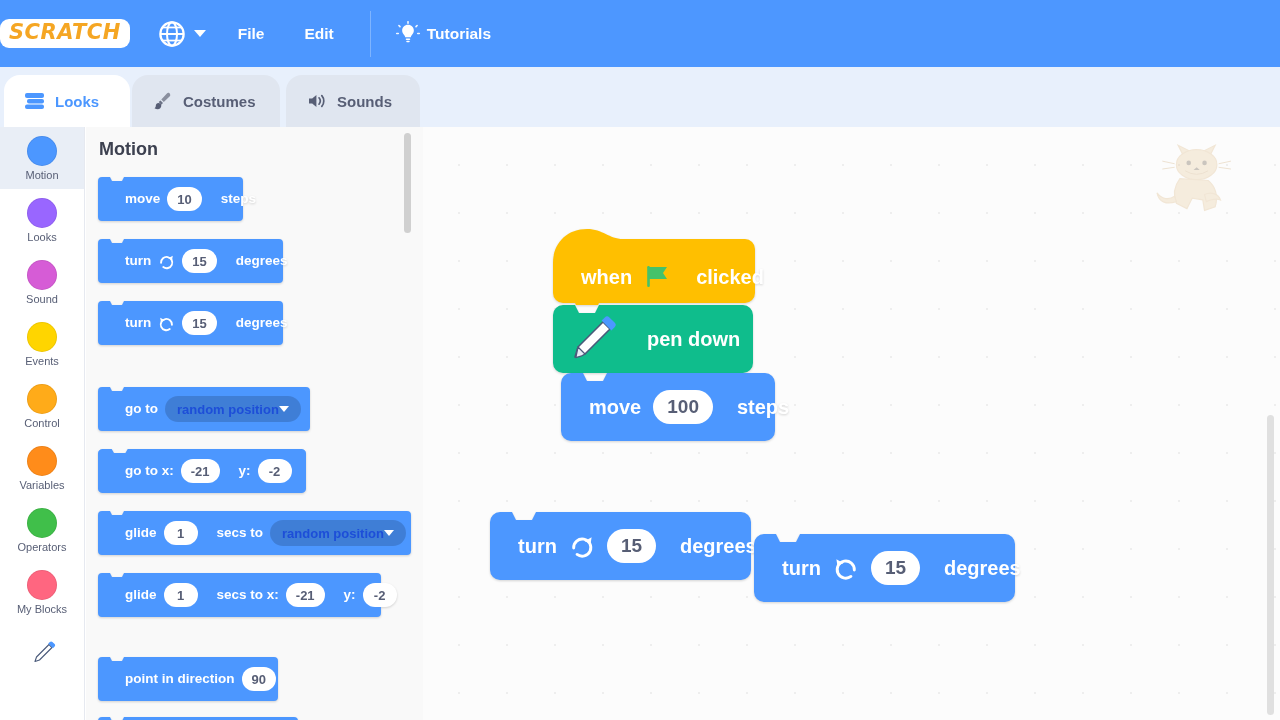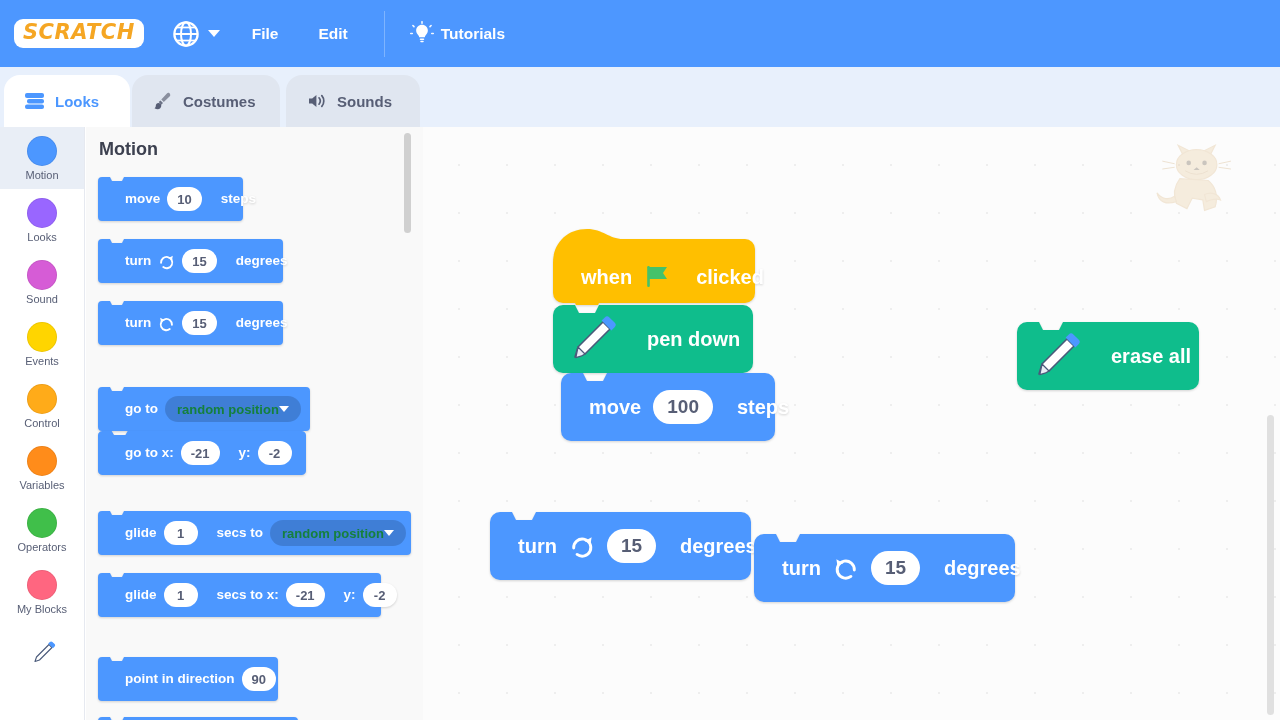--- a/index.html
+++ b/index.html
@@ -11,21 +11,20 @@
   }
 
   
   .menubar {
     position: absolute; left: 0; top: 0;
     width: 1280px; height: 67px;
     background: #4d97ff;
     display: flex; align-items: center;
   }
   .logo {
-    margin-left: 14px;
     font-family: "DejaVu Sans", sans-serif;
     font-size: 21px; font-weight: bold;
     font-style: italic;
     letter-spacing: 0.5px;
     color: #f5a623;
     -webkit-text-stroke: 4px #ffffff;
     paint-order: stroke fill;
     background: #ffffff;
     border-radius: 9px;
     padding: 3px 9px 5px 9px;
@@ -185,21 +184,21 @@
     border-radius: 999px;
     display: inline-flex; align-items: center; justify-content: center;
     font-weight: bold;
     color: #575e75;
   }
   
   .ddpill {
     background: rgba(0,0,0,0.16);
     border-radius: 999px;
     display: inline-flex; align-items: center; 
-    color: #15803d; font-weight: bold;
+    color: #1d4ed8; font-weight: bold;
   }
   .dd-caret {
     width: 0; height: 0;
     border-left: 5px solid transparent;
     border-right: 5px solid transparent;
     border-top: 6px solid #ffffff;
   }
 
   
   .pal-blk { font-size: 13.5px; height: 44px; }
@@ -381,21 +380,21 @@
       </svg>
       <div class="content">
         <span class="lbl">go to</span>
         <span class="ddpill">
           <span>random position</span>
           <span class="dd-caret"></span>
         </span>
       </div>
     </div>
 
-    <div class="blk pal-blk" style="left:12px; top:304px; width:208px;">
+    <div class="blk pal-blk" style="left:12px; top:322px; width:208px;">
       <svg class="stackshape" viewBox="0 0 182 44" preserveAspectRatio="none">
         <path d="M0 4a4 4 0 0 1 4-4h8l2 4h10l2-4h152a4 4 0 0 1 4 4v36a4 4 0 0 1-4 4H26l-2 4H14l-2-4H4a4 4 0 0 1-4-4z" fill="#4c97ff"></path>
       </svg>
       <div class="content">
         <span class="lbl">go to x:</span>
         <span class="oval">-21</span>
         <span class="lbl">y:</span>
         <span class="oval">-2</span>
       </div>
     </div>
@@ -503,33 +502,20 @@
       <svg class="stackshape" viewBox="0 0 214 68" preserveAspectRatio="none">
         <path d="M0 10a10 10 0 0 1 10-10h12l4 8h16l4-8h158a10 10 0 0 1 10 10v48a10 10 0 0 1-10 10H46l-4 8H26l-4-8H10a10 10 0 0 1-10-10z" fill="#4c97ff"></path>
       </svg>
       <div class="content">
         <span class="lbl">move</span>
         <span class="oval">100</span>
         <span class="lbl">steps</span>
       </div>
     </div>
 
-    <div class="blk ws-blk" style="left:594px; top:195px; width:182px; height:68px;">
-      <svg class="stackshape" viewBox="0 0 182 68" preserveAspectRatio="none">
-        <path d="M0 10a10 10 0 0 1 10-10h12l4 8h16l4-8h126a10 10 0 0 1 10 10v48a10 10 0 0 1-10 10H46l-4 8H26l-4-8H10a10 10 0 0 1-10-10z" fill="#0fbd8c"></path>
-      </svg>
-      <div class="content" style="padding-left:14px;">
-        <svg class="pen-icon-w" viewBox="0 0 52 52">
-          <path d="M36 9 43 16 18 41 8 44 11 34z" fill="#ffffff" stroke="#4a5a7a" stroke-width="1.6" stroke-linejoin="round"></path>
-          <path d="M34.6 7.6 44.4 17.4 47.6 14.2a3.2 3.2 0 0 0 0-4.6l-5.2-5.2a3.2 3.2 0 0 0-4.6 0z" fill="#4c97ff"></path>
-          <path d="M11 34 18 41 14 43.2 8.8 44.6z" fill="#e8edf5" stroke="#4a5a7a" stroke-width="1.3" stroke-linejoin="round"></path>
-        </svg>
-        <span class="lbl">erase all</span>
-      </div>
-    </div>
 
     <div class="blk ws-blk" style="left:67px; top:385px; width:261px; height:68px;">
       <svg class="stackshape" viewBox="0 0 261 68" preserveAspectRatio="none">
         <path d="M0 10a10 10 0 0 1 10-10h12l4 8h16l4-8h205a10 10 0 0 1 10 10v48a10 10 0 0 1-10 10H46l-4 8H26l-4-8H10a10 10 0 0 1-10-10z" fill="#4c97ff"></path>
       </svg>
       <div class="content">
         <span class="lbl">turn</span>
         <svg class="turn-icon-w" viewBox="0 0 20 20">
           <path d="M3.6 11.5a6.6 6.6 0 1 1 2.6 5" fill="none" stroke="#fff" stroke-width="2.2" stroke-linecap="round"></path>
           <path d="M17.4 3.2 16.6 8.3 12 6.3z" fill="#fff"></path>

